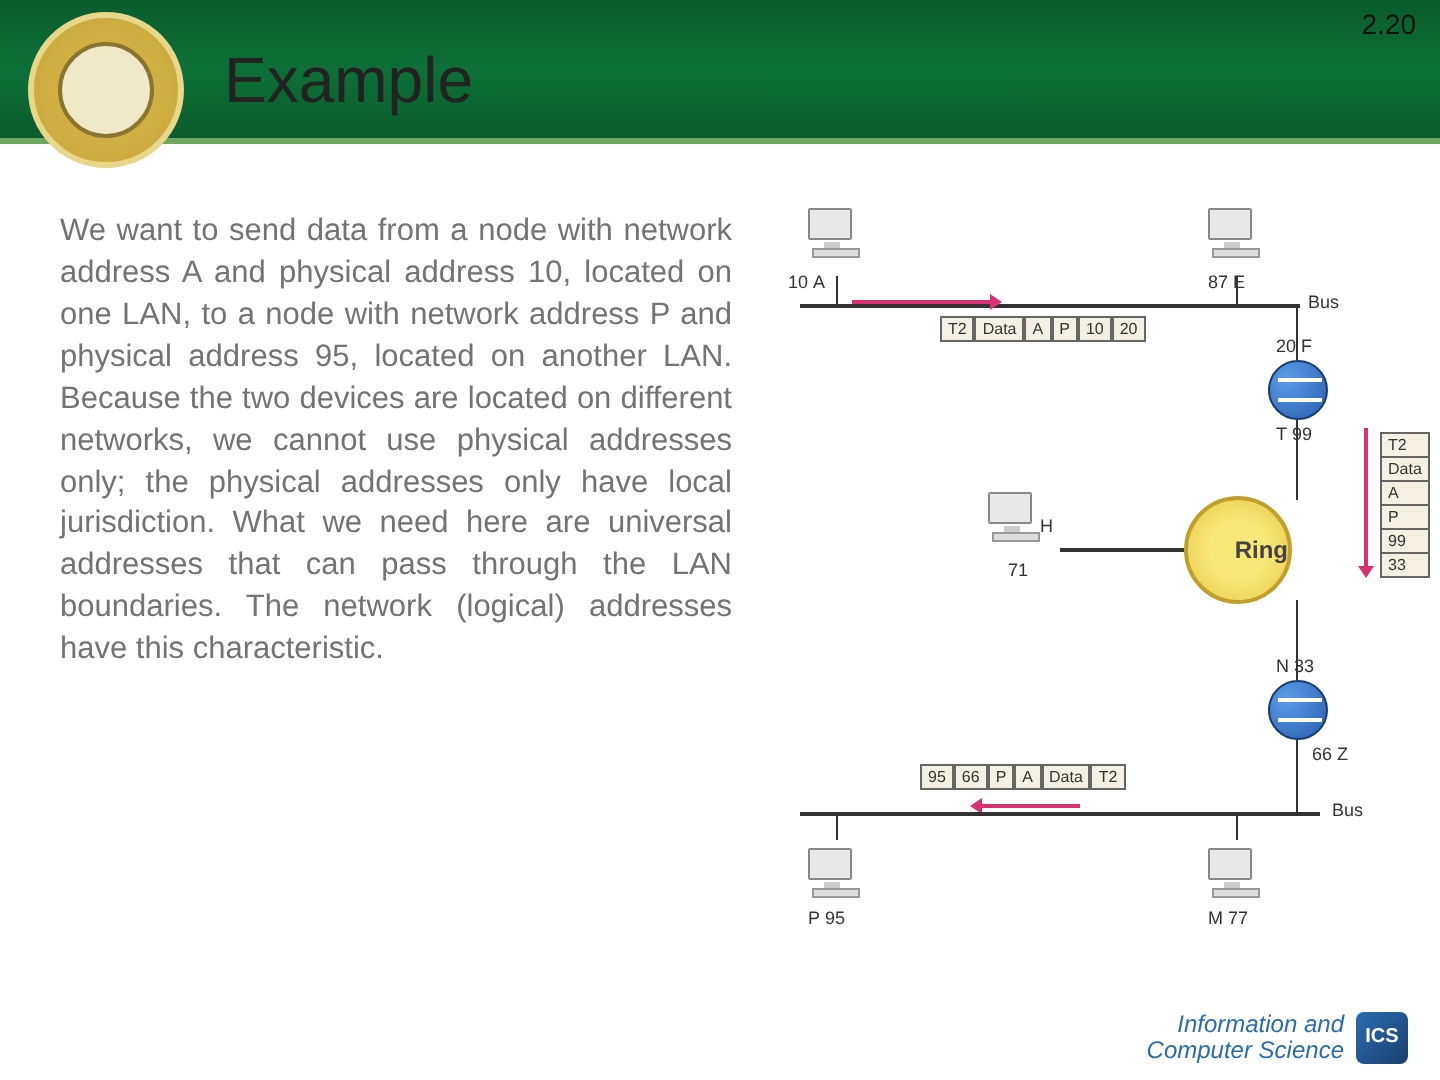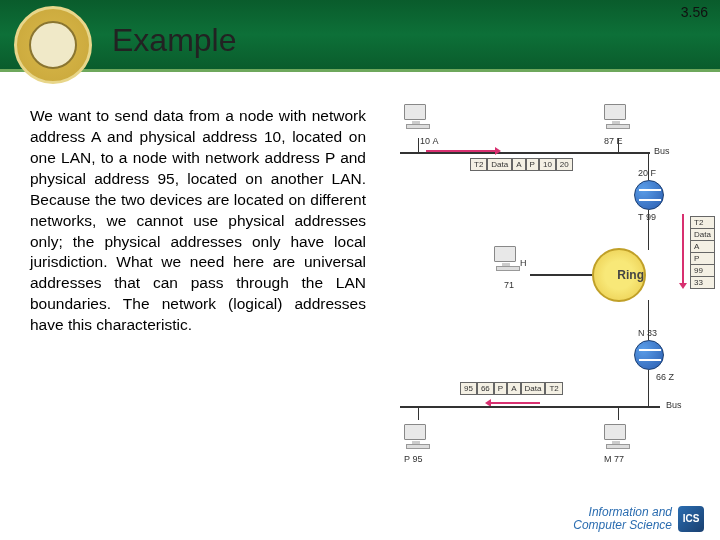--- a/index.html
+++ b/index.html
@@ -2,21 +2,21 @@
 <html><head>
 <meta charset="utf-8">
 <style>
   * { box-sizing: border-box; margin: 0; padding: 0; }
   body { width: 720px; height: 540px; font-family: Arial, sans-serif; background: #fff; position: relative; overflow: hidden; }
   .header { height: 72px; background: linear-gradient(to bottom, #0a5c2c 0%, #0d7038 50%, #0a5c2c 100%); position: relative; border-bottom: 3px solid #6ea85c; text-align: right; }
   .logo { position: absolute; left: 14px; top: 6px; width: 78px; height: 78px; border-radius: 50%; background: radial-gradient(circle, #d9b84a 0%, #c8a63a 100%); border: 3px solid #e8d68a; display: flex; align-items: center; justify-content: center; font-size: 8px; color: #3a2e0f; text-align: center; }
   .logo-inner { width: 48px; height: 48px; border-radius: 50%; background: #f0e9c8; border: 2px solid #8a7530; display: flex; align-items: center; justify-content: center; font-size: 7px; }
   .title { position: absolute; left: 112px; top: 22px; font-size: 32px; color: #222; font-weight: normal; }
   .page-num { position: absolute; right: 12px; top: 4px; font-size: 14px; color: #111; }
-  .content { position: absolute; left: 30px; top: 106px; width: 336px; font-size: 15.5px; line-height: 1.35; color: #000000; text-align: justify; }
+  .content { position: absolute; left: 30px; top: 106px; width: 336px; font-size: 15.5px; line-height: 1.35; color: #737373; text-align: justify; }
   .diagram { position: absolute; left: 390px; top: 98px; width: 320px; height: 380px; font-size: 9px; color: #333; }
   .computer { position: absolute; width: 28px; height: 22px; }
   .monitor { width: 22px; height: 16px; background: #e8e8e8; border: 1px solid #888; border-radius: 1px; position: relative; }
   .monitor::after { content: ''; position: absolute; left: 7px; top: 16px; width: 8px; height: 3px; background: #ccc; }
   .kb { width: 24px; height: 5px; background: #ddd; border: 1px solid #999; position: absolute; left: 2px; top: 20px; }
   .bus { position: absolute; height: 2px; background: #333; }
   .vline { position: absolute; width: 1px; background: #333; }
   .label { position: absolute; font-size: 9px; white-space: nowrap; }
   .router { position: absolute; width: 30px; height: 30px; border-radius: 50%; background: radial-gradient(circle at 30% 30%, #5a9de8, #2a5db0); border: 1px solid #1a3d70; }
   .router::before, .router::after { content: ''; position: absolute; background: #fff; }
@@ -37,37 +37,37 @@
 </style>
 </head>
 <body>
 
 <div class="header">
   <div class="logo">
     <div class="logo-inner"></div>
   </div>
   <div class="title">Example</div>
 </div>
-<div class="page-num">3.56</div>
+<div class="page-num">2.20</div>
 
 <div class="content">We want to send data from a node with network address A and physical address 10, located on one LAN, to a node with network address P and physical address 95, located on another LAN. Because the two devices are located on different networks, we cannot use physical addresses only; the physical addresses only have local jurisdiction. What we need here are universal addresses that can pass through the LAN boundaries. The network (logical) addresses have this characteristic.</div>
 
 <div class="diagram">
 
   <div class="bus" style="left:10px; top:54px; width:250px;"></div>
   <div class="label" style="left:264px; top:48px;">Bus</div>
   <div class="vline" style="left:28px; top:40px; height:14px;"></div>
   <div class="vline" style="left:228px; top:40px; height:14px;"></div>
   <div class="vline" style="left:258px; top:54px; height:28px;"></div>
 
   <div class="computer" style="left:14px; top:6px;">
       <div class="monitor"></div>
       <div class="kb"></div>
     </div>
-  <div class="label" style="left:30px; top:38px;"><span>10</span>&nbsp;<span>A</span></div>
+  <div class="label" style="left:4px; top:38px;"><span>10</span>&nbsp;<span>A</span></div>
 
   <div class="computer" style="left:214px; top:6px;">
       <div class="monitor"></div>
       <div class="kb"></div>
     </div>
   <div class="label" style="left:214px; top:38px;"><span>87</span>&nbsp;<span>E</span></div>
 
   <div class="arrow-h" style="left:36px; top:52px; width:70px;"></div>
   <div class="packet" style="left:80px; top:60px;">
     <span>T2</span>

